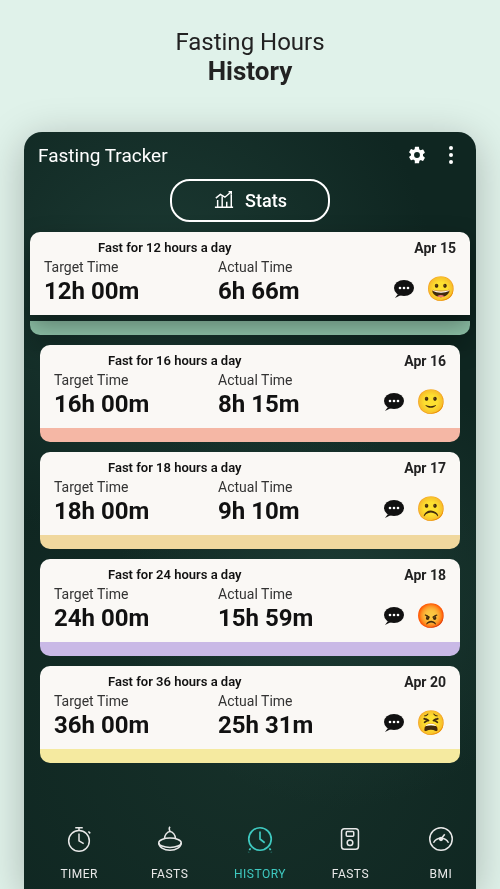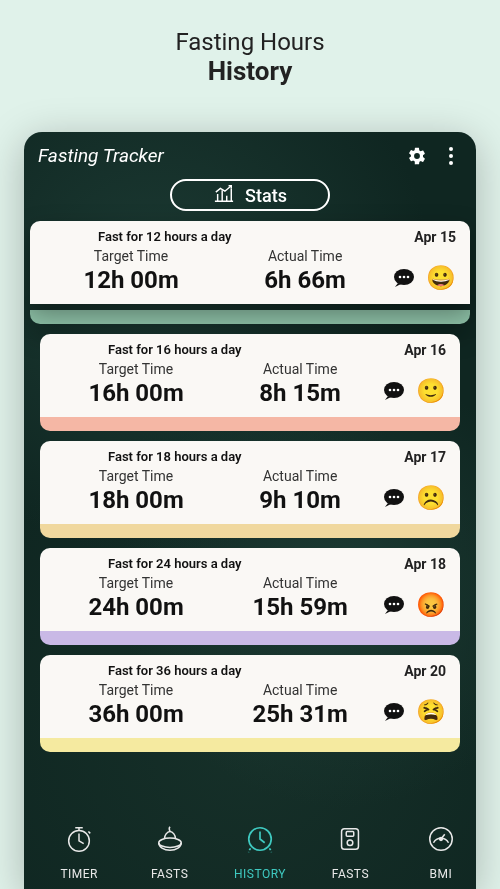--- a/index.html
+++ b/index.html
@@ -30,38 +30,37 @@
       radial-gradient(circle at 30% 20%, #1c3a33 0%, transparent 40%),
       radial-gradient(circle at 70% 60%, #1c3a33 0%, transparent 40%),
       radial-gradient(circle at 50% 80%, #163029 0%, transparent 50%);
     border-radius: 18px 18px 0 0;
     overflow: hidden;
     box-shadow: 0 8px 40px rgba(0,0,0,0.25);
   }
 
   .app-bar {
     display: flex;
-    align-items: flex-end;
+    align-items: flex-start;
     padding: 12px 14px 6px;
     color: #fff;
-    font-style: italic;
   }
   .app-title { font-size: 19px; font-weight: 400; flex: 1; }
   .app-bar .ico { width: 22px; height: 22px; display:flex; align-items:center; justify-content:center; margin-left: 12px; }
 
   .toggle-row {
     display: flex;
     justify-content: center;
     gap: 18px;
     padding: 6px 0 10px;
   }
   .pill {
     display: flex; align-items: center; justify-content: center;
     gap: 10px;
-    width: 160px; height: 32px;
+    width: 160px; height: 43px;
     border-radius: 20px;
     font-size: 18px; font-weight: 500;
   }
   .pill.outline { border: 2px solid #fff; color: #fff; background: transparent; }
   .pill.filled  { background: #7fb9a0; color: #fff; }
 
   .history-list {
     padding: 0;
   }
 
@@ -80,21 +79,21 @@
   .card-strip {
     height: 14px;
     margin: -6px 16px 10px;
     border-radius: 0 0 10px 10px;
   }
   .card-strip.hero { margin-left: 6px; margin-right: 6px; box-shadow: 0 10px 24px rgba(0,0,0,0.35); }
 
   .card-heading { text-align: left; font-size: 13px; font-weight: 600; padding-left: 54px; }
   .card-date { position: absolute; top: 8px; right: 14px; font-size: 14px; color: #222; font-weight: bold; }
   .time-row { display: flex; align-items: flex-end; margin-top: 4px; }
-  .time-col { flex: 1; text-align: center; }
+  .time-col { flex: 1; }
   .time-col .lbl { font-size: 14px; color: #333; }
   .time-col .val { font-size: 24px; font-weight: 700; margin-top: 2px; }
   .icons-col { display: flex; align-items: center; gap: 8px; padding-bottom: 4px; }
   .bubble-ico svg { display:block; }
   .emoji { font-size: 24px; line-height: 1; }
 
   .nav {
     position: absolute;
     bottom: 0; left: 0; right: 0;
     height: 74px;

